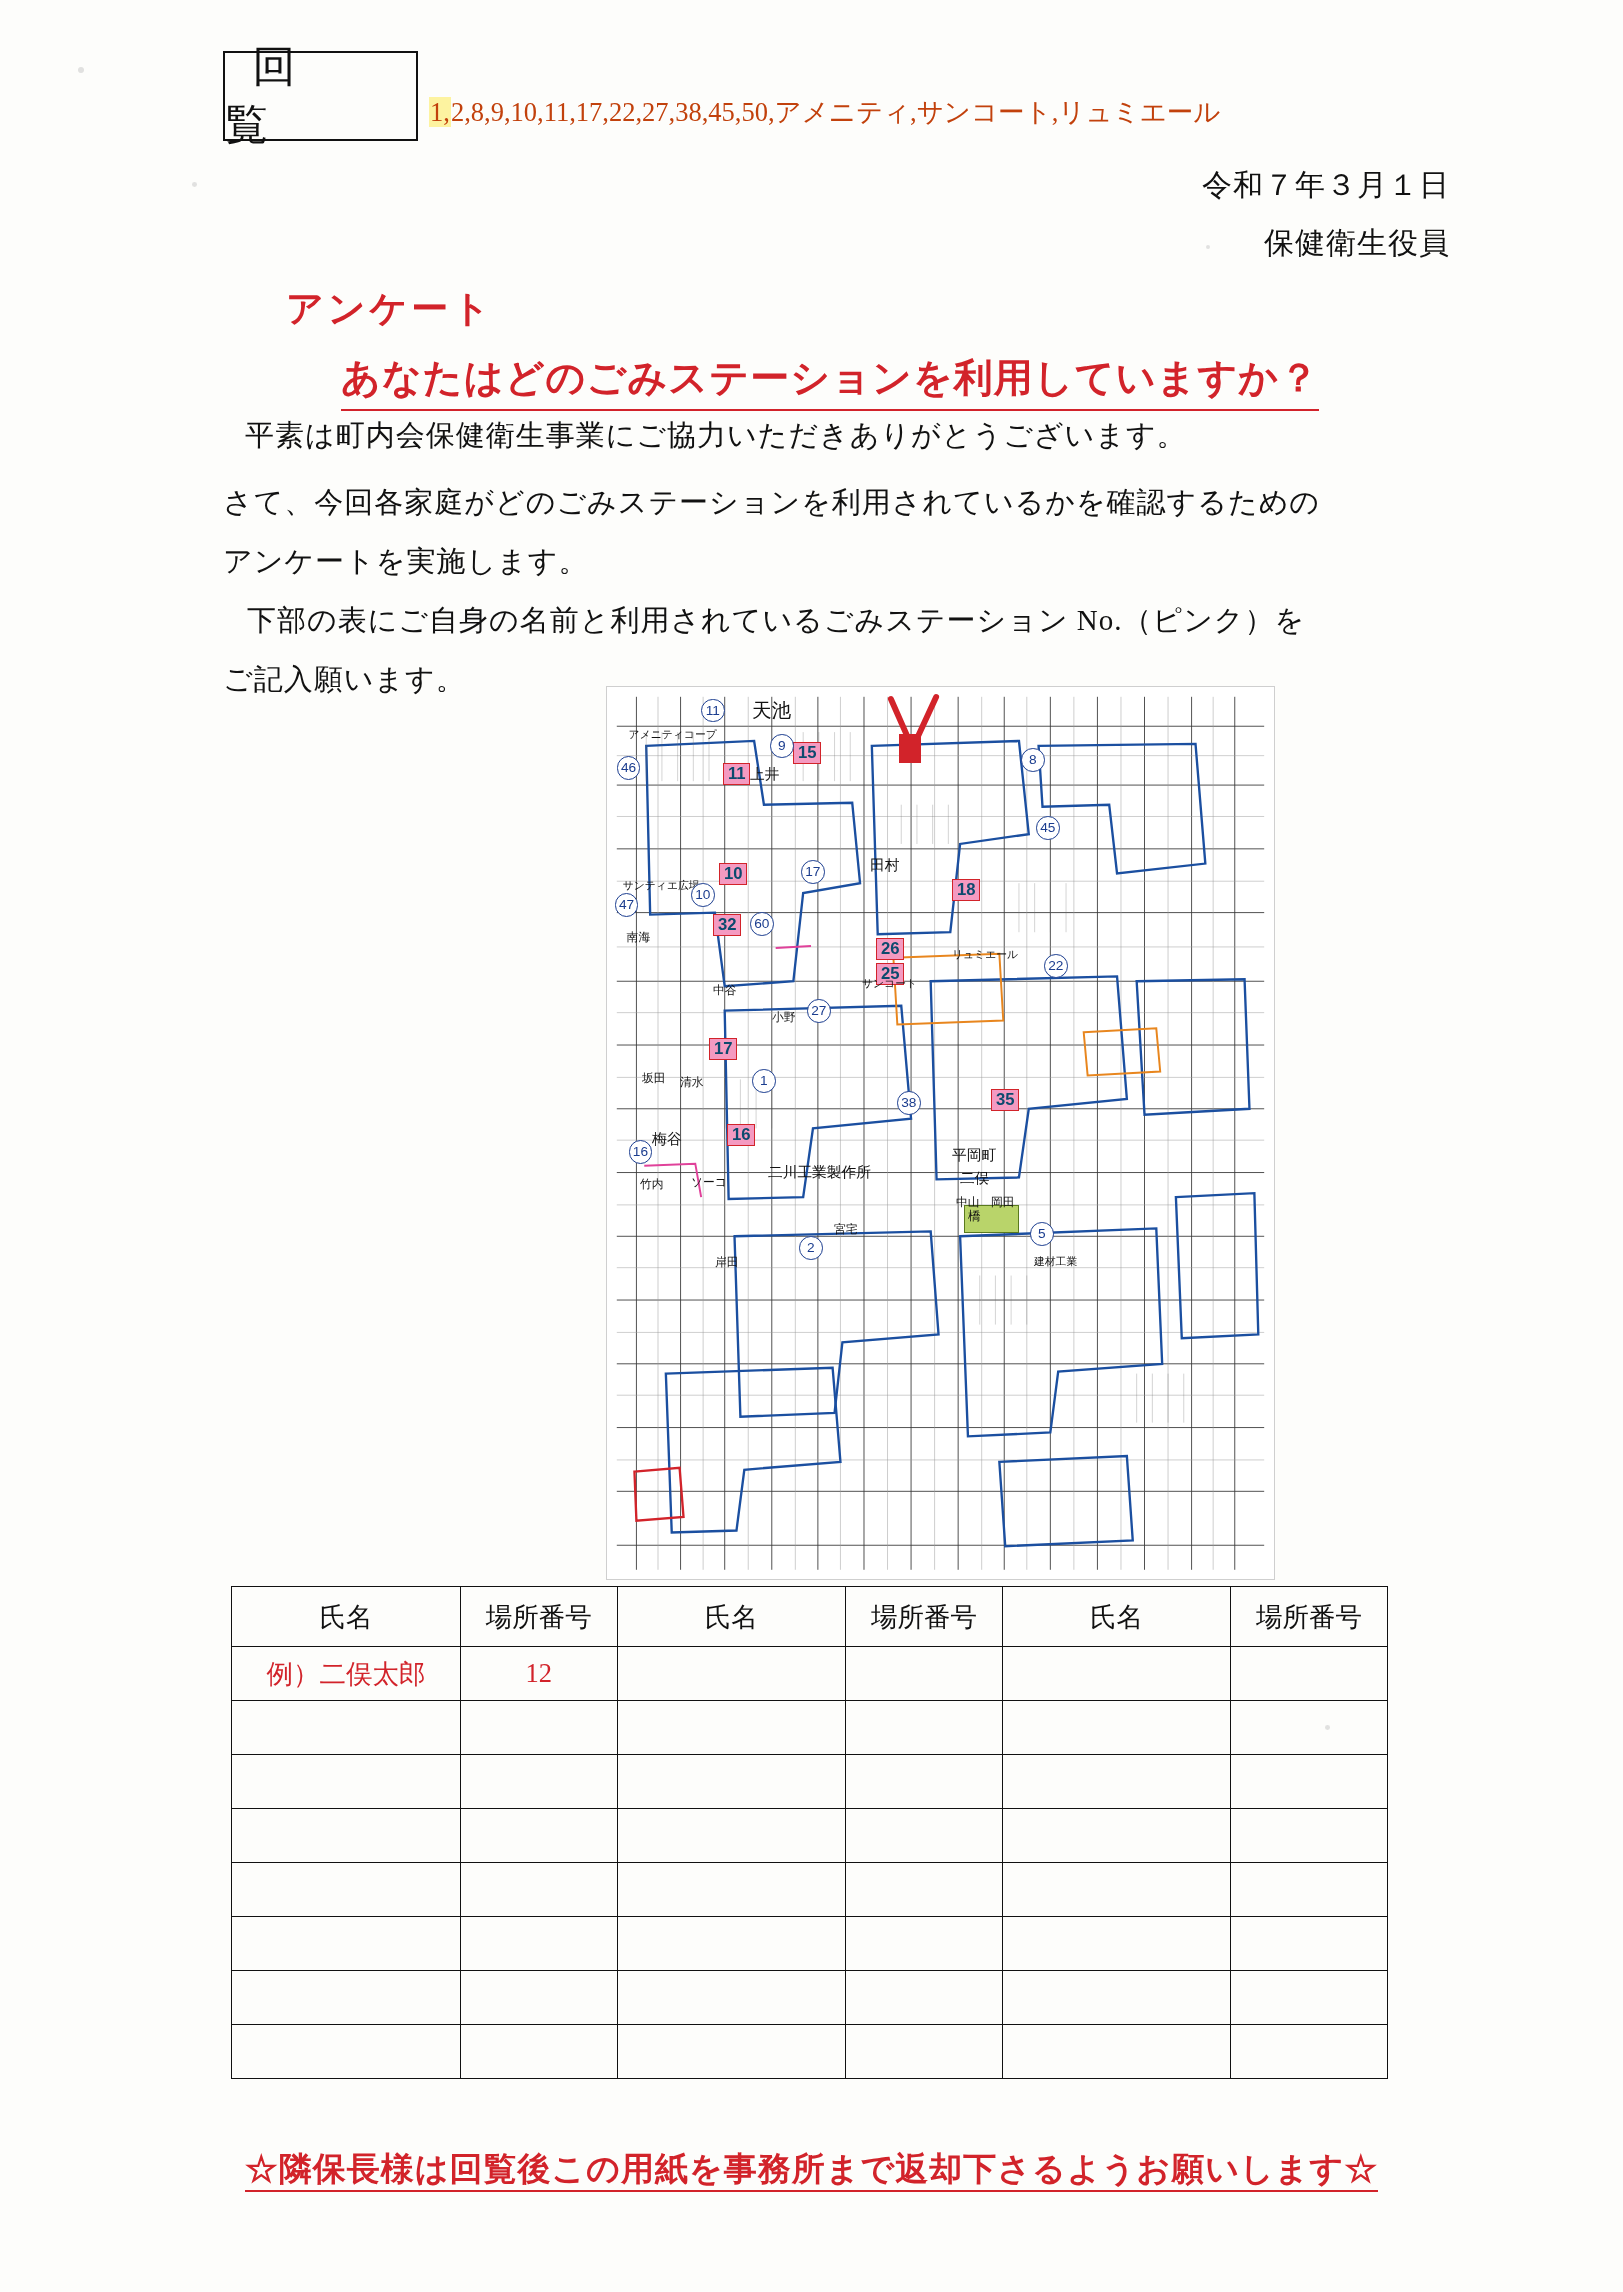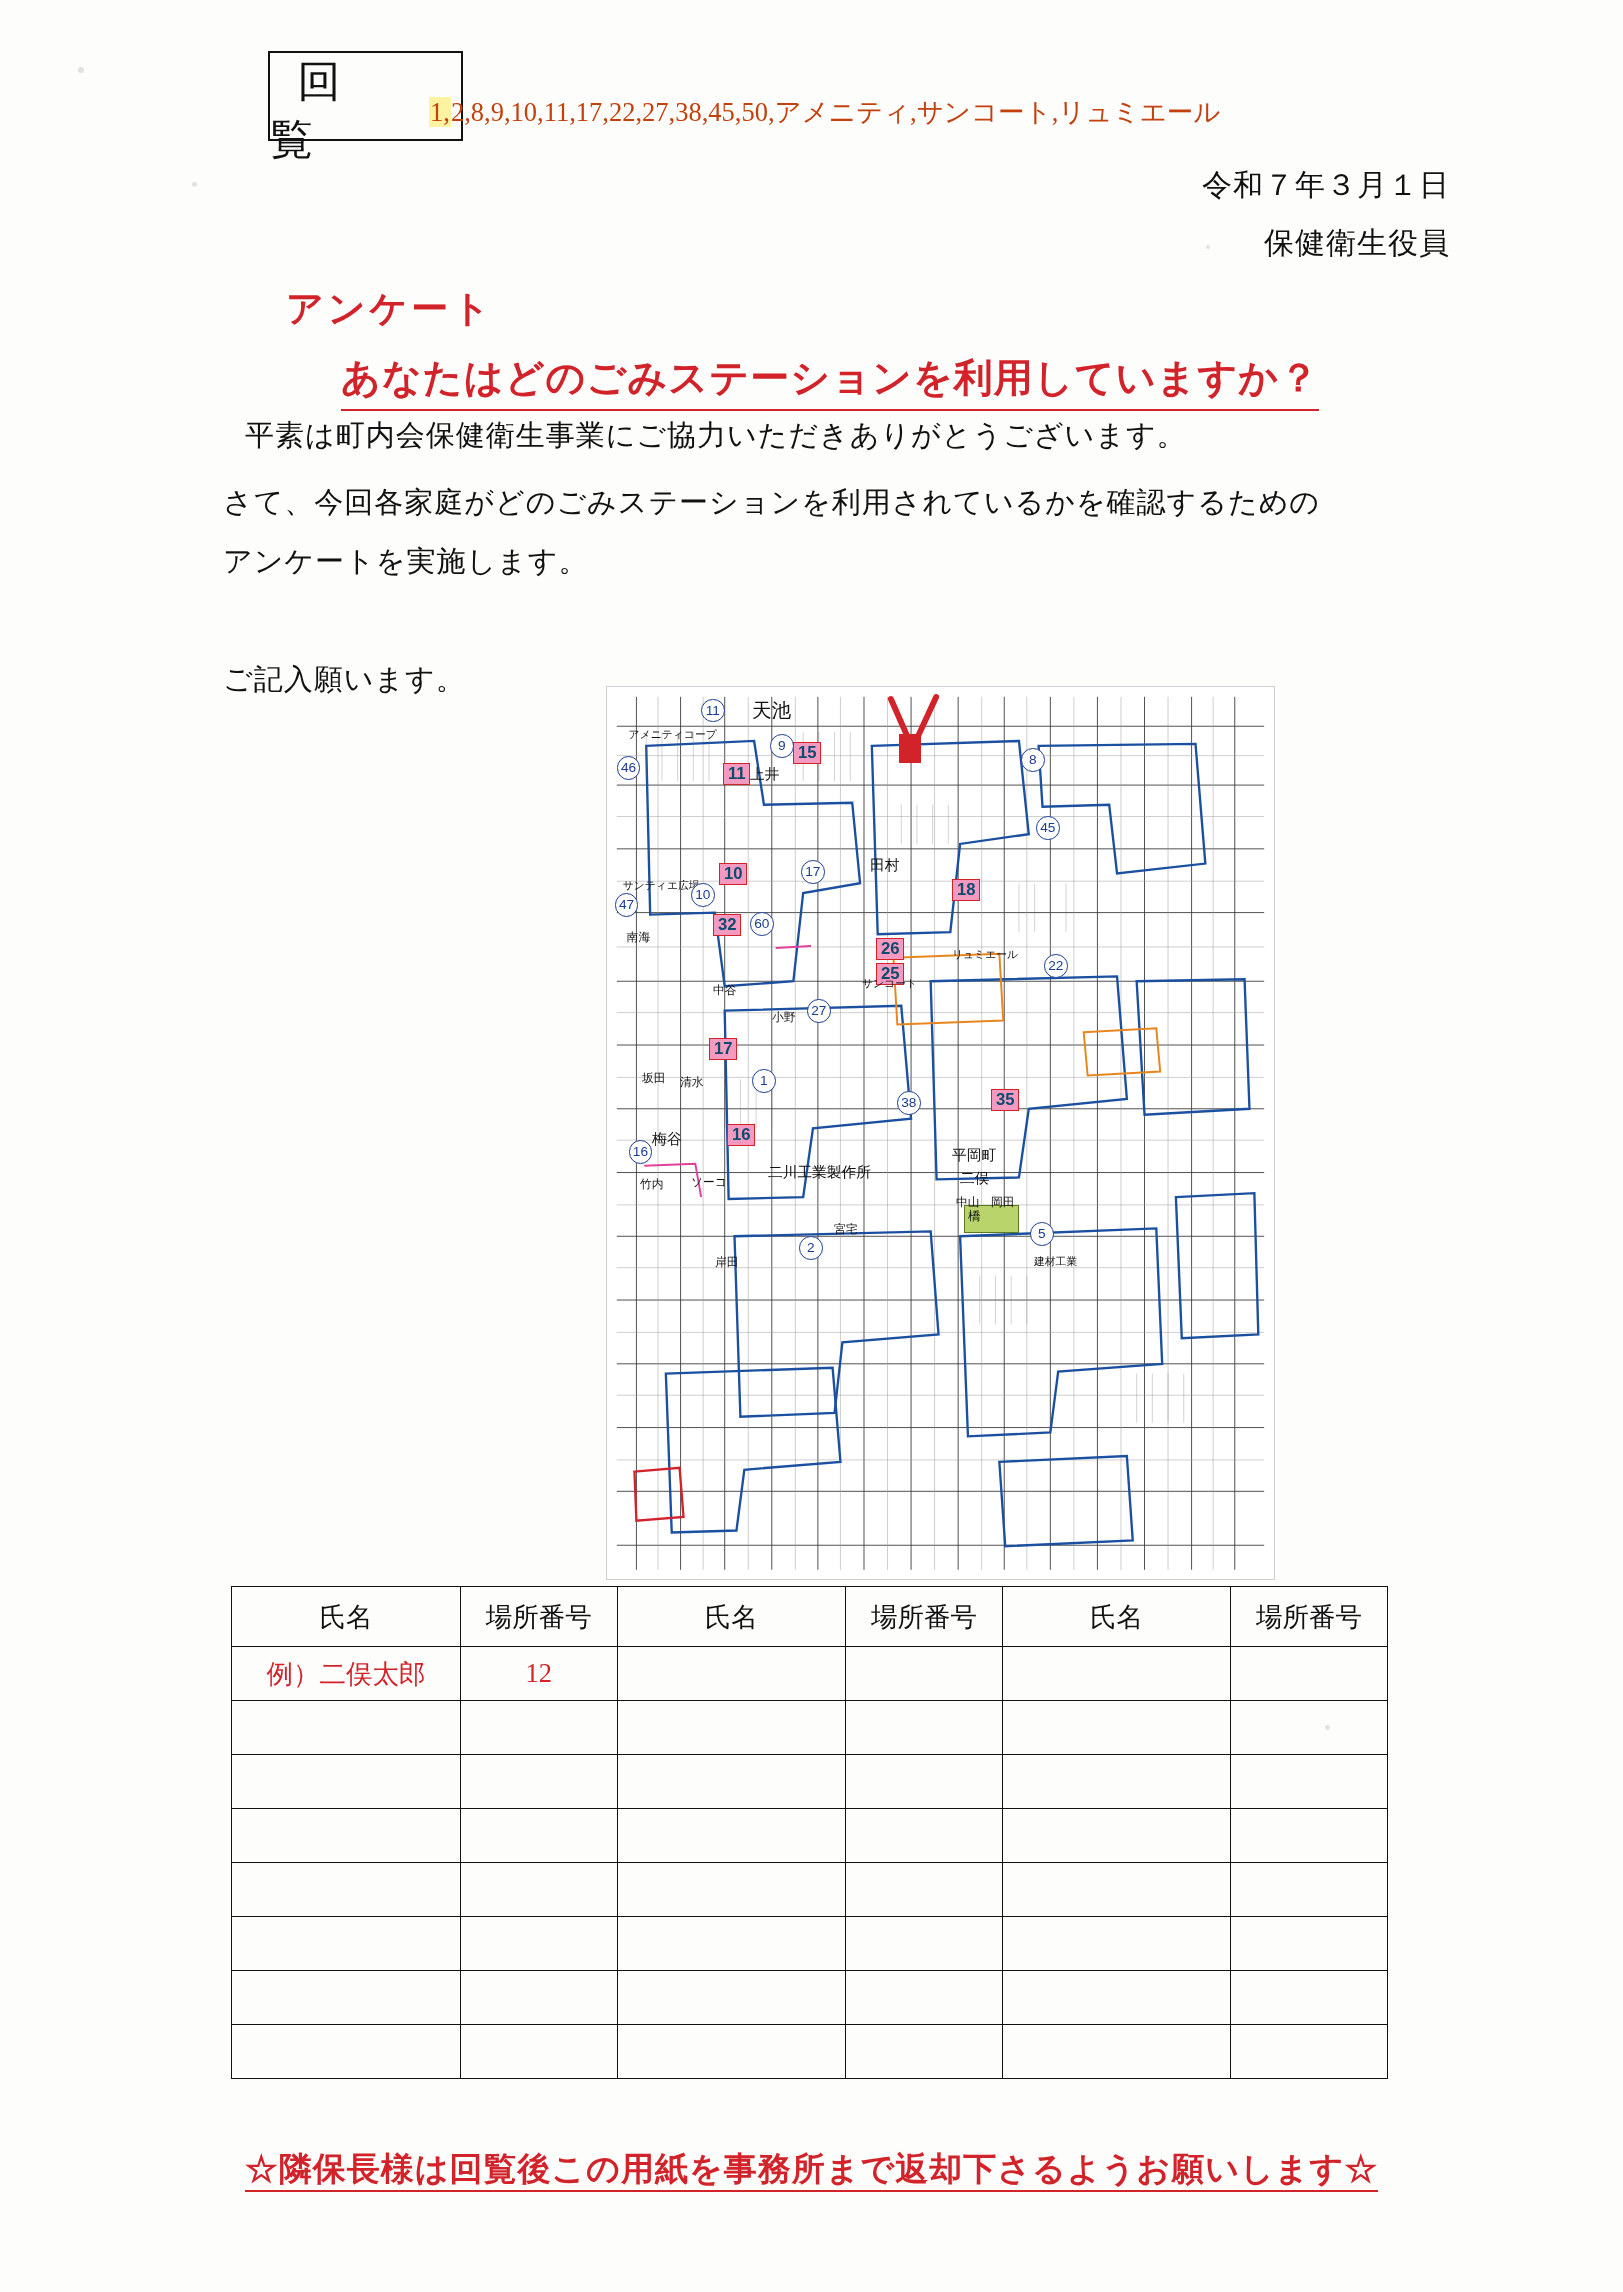--- a/index.html
+++ b/index.html
@@ -7,21 +7,21 @@
     width:1623px;height:2293px;position:relative;
     font-family:"Liberation Serif", serif;
     color:#111;
     overflow:hidden;
   }
   .page{position:absolute;inset:0;background:#fdfdfb;}
 
   
   .kairan-box{
     position:absolute;left:223px;top:51px;width:191px;height:86px;
-    border:2px solid #111;display:flex;justify-content:center;margin-left:45px;
+    border:2px solid #111;display:flex;align-items:center;justify-content:center;
   }
   .kairan-box span{
     font-size:43px;letter-spacing:27.4px;text-indent:27.4px;font-family:"Liberation Serif",serif;
   }
   .kairan-list{
     position:absolute;left:429px;top:94px;font-size:26.5px;color:#c2410c;white-space:nowrap;
   }
   .kairan-list .hl{background:#fdf3a0;padding:0 1px;}
   .date-line{
     position:absolute;right:173px;top:165px;font-size:30px;letter-spacing:1px;
@@ -114,20 +114,21 @@
   </div>
   <div class="date-line">令和７年３月１日</div>
   <div class="dept-line">保健衛生役員</div>
 
   <div class="title-anke">アンケート</div>
   <div class="title-main">あなたはどのごみステーションを利用していますか？</div>
 
   <div class="para p1">平素は町内会保健衛生事業にご協力いただきありがとうございます。</div>
   <div class="para p2">さて、今回各家庭がどのごみステーションを利用されているかを確認するための</div>
   <div class="para p3">アンケートを実施します。</div>
+  <div class="para p4">下部の表にご自身の名前と利用されているごみステーション No.（ピンク）を</div>
   <div class="para p5">ご記入願います。</div>
 
   <div class="map-wrap">
     <svg class="map-svg" viewBox="0 0 680 910" preserveAspectRatio="none">
       <rect x="0" y="0" width="680" height="910" fill="#ffffff"></rect>
       <g stroke="#3a3a3a" stroke-width="0.9" fill="none">
 
         <path d="M10 40 L670 40"></path>
         <path d="M10 100 L670 100"></path>
         <path d="M10 165 L670 165"></path>

